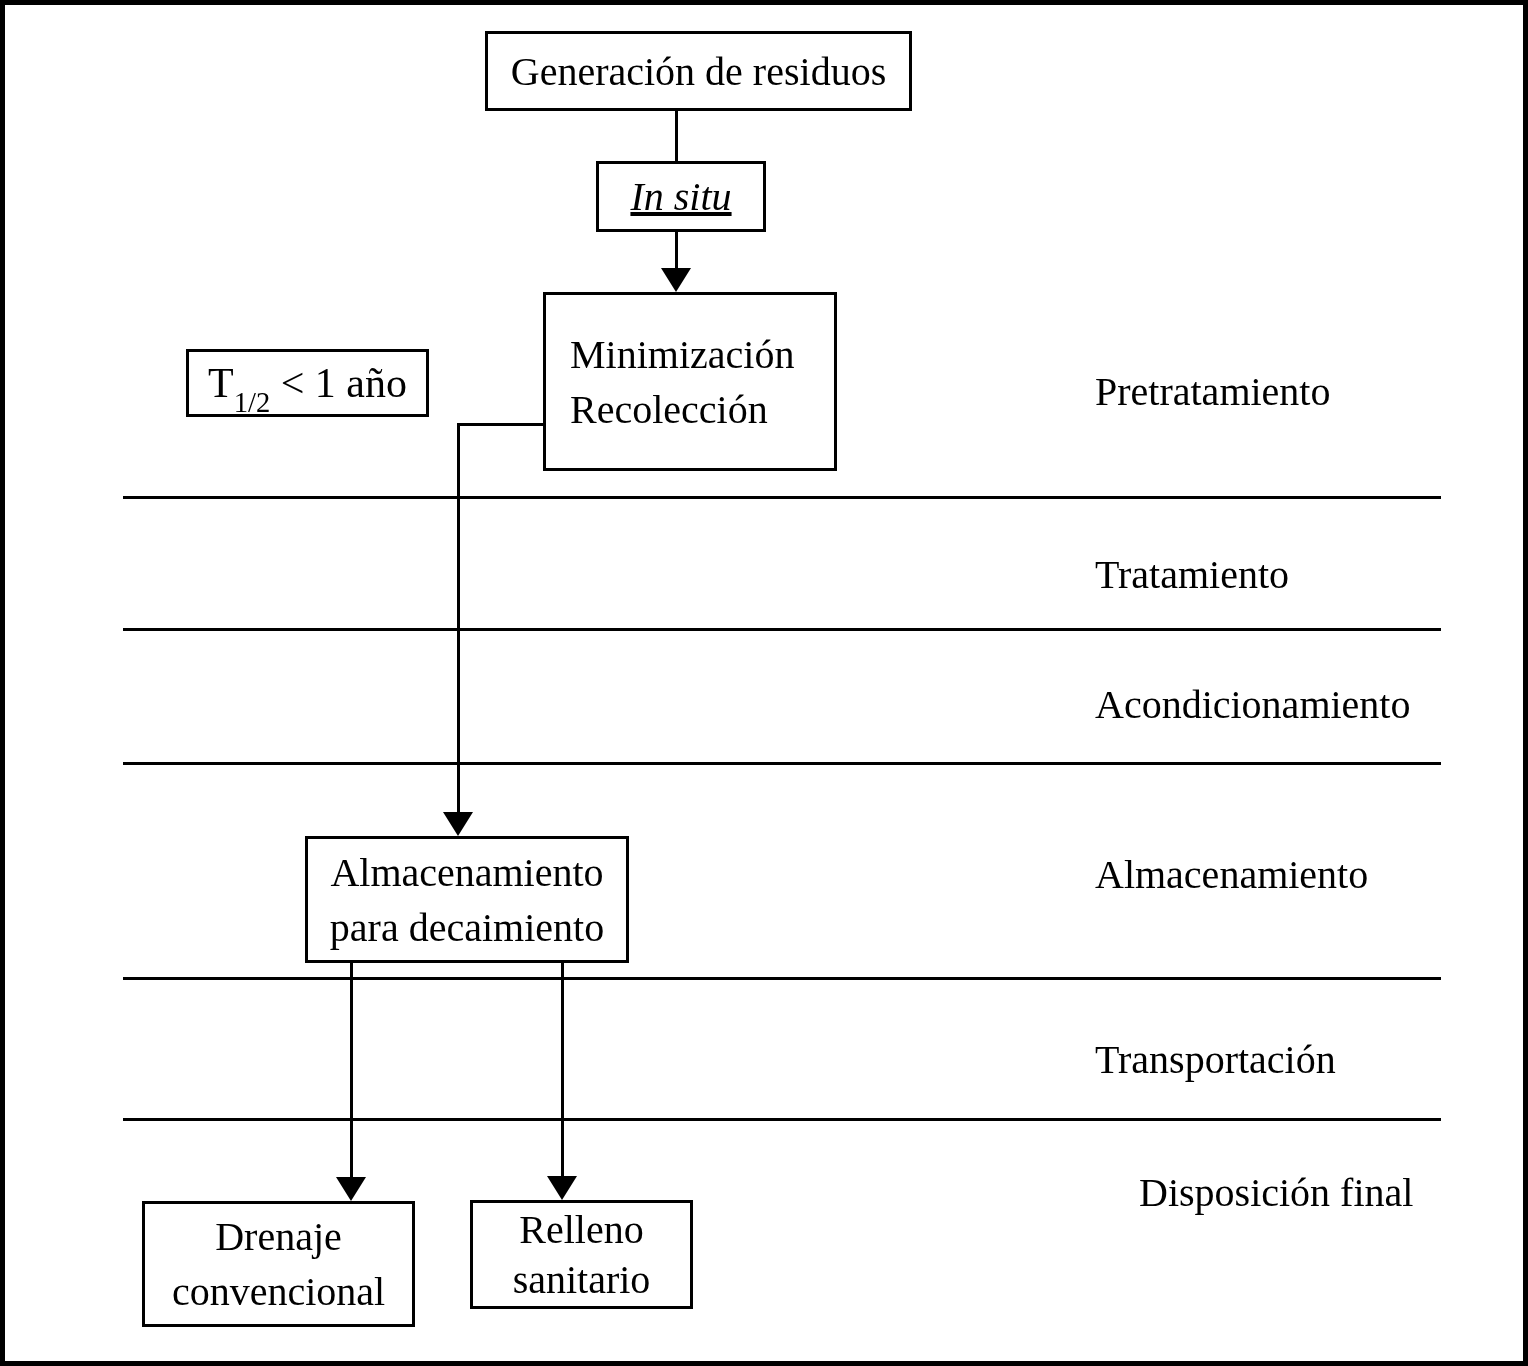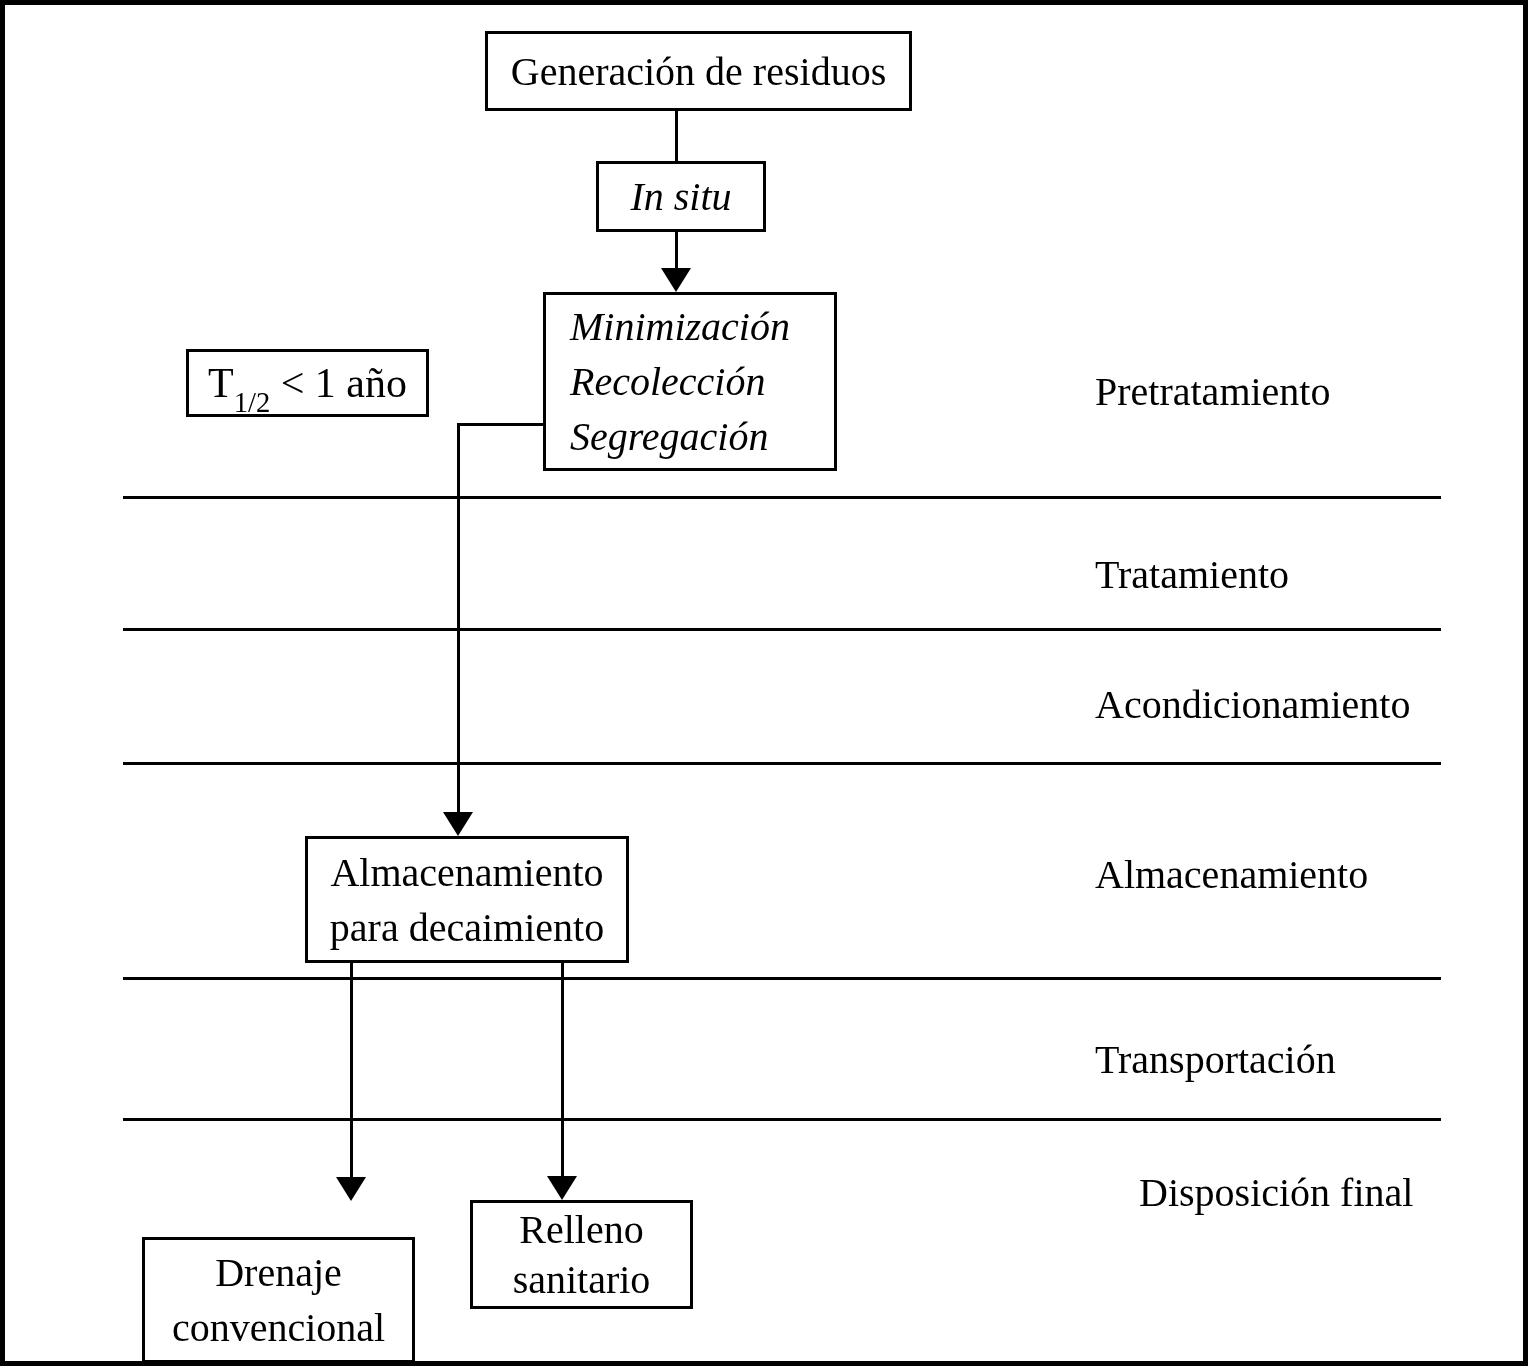--- a/index.html
+++ b/index.html
@@ -28,24 +28,23 @@
     justify-content: center;
     align-items: center;
     font-size: 40px;
     line-height: 55px;
     text-align: left;
   }
   .node.align-left {
     align-items: flex-start;
     text-align: left;
     padding-left: 24px;
-    font-style: italic;
   }
   .node .line { display: block; }
-  .italic { font-style: italic; }
+  .italic { font-style: italic; text-decoration: underline; }
   .hline, .vline {
     position: absolute;
     background: #000000;
   }
   .hline { height: 3px; }
   .vline { width: 3px; }
   .separator {
     position: absolute;
     left: 118px;
     width: 1318px;
@@ -104,33 +103,32 @@
     <span class="line">Generación de residuos</span>
   </div>
 
   <div class="node italic" style="left:591px; top:156px; width:170px; height:71px;">
     <span class="line">In situ</span>
   </div>
 
   <div class="node align-left" style="left:538px; top:287px; width:294px; height:179px;">
     <span class="line">Minimización</span>
     <span class="line">Recolección</span>
-    <span class="line">Segregación</span>
   </div>
 
   <div class="node" style="left:181px; top:344px; width:243px; height:68px; font-size:42px;">
     <span class="line"><span>T</span><sub class="halfsub">1/2</sub><span> &lt; 1 año</span></span>
   </div>
 
   <div class="node" style="left:300px; top:831px; width:324px; height:127px;">
     <span class="line">Almacenamiento</span>
     <span class="line">para decaimiento</span>
   </div>
 
-  <div class="node" style="left:137px; top:1196px; width:273px; height:126px;margin-top:36px;">
+  <div class="node" style="left:137px; top:1196px; width:273px; height:126px;">
     <span class="line">Drenaje</span>
     <span class="line">convencional</span>
   </div>
 
   <div class="node" style="left:465px; top:1195px; width:223px; height:109px; line-height:50px;">
     <span class="line">Relleno</span>
     <span class="line">sanitario</span>
   </div>
 
   <div class="stage-label" style="top:361px;">Pretratamiento</div>

